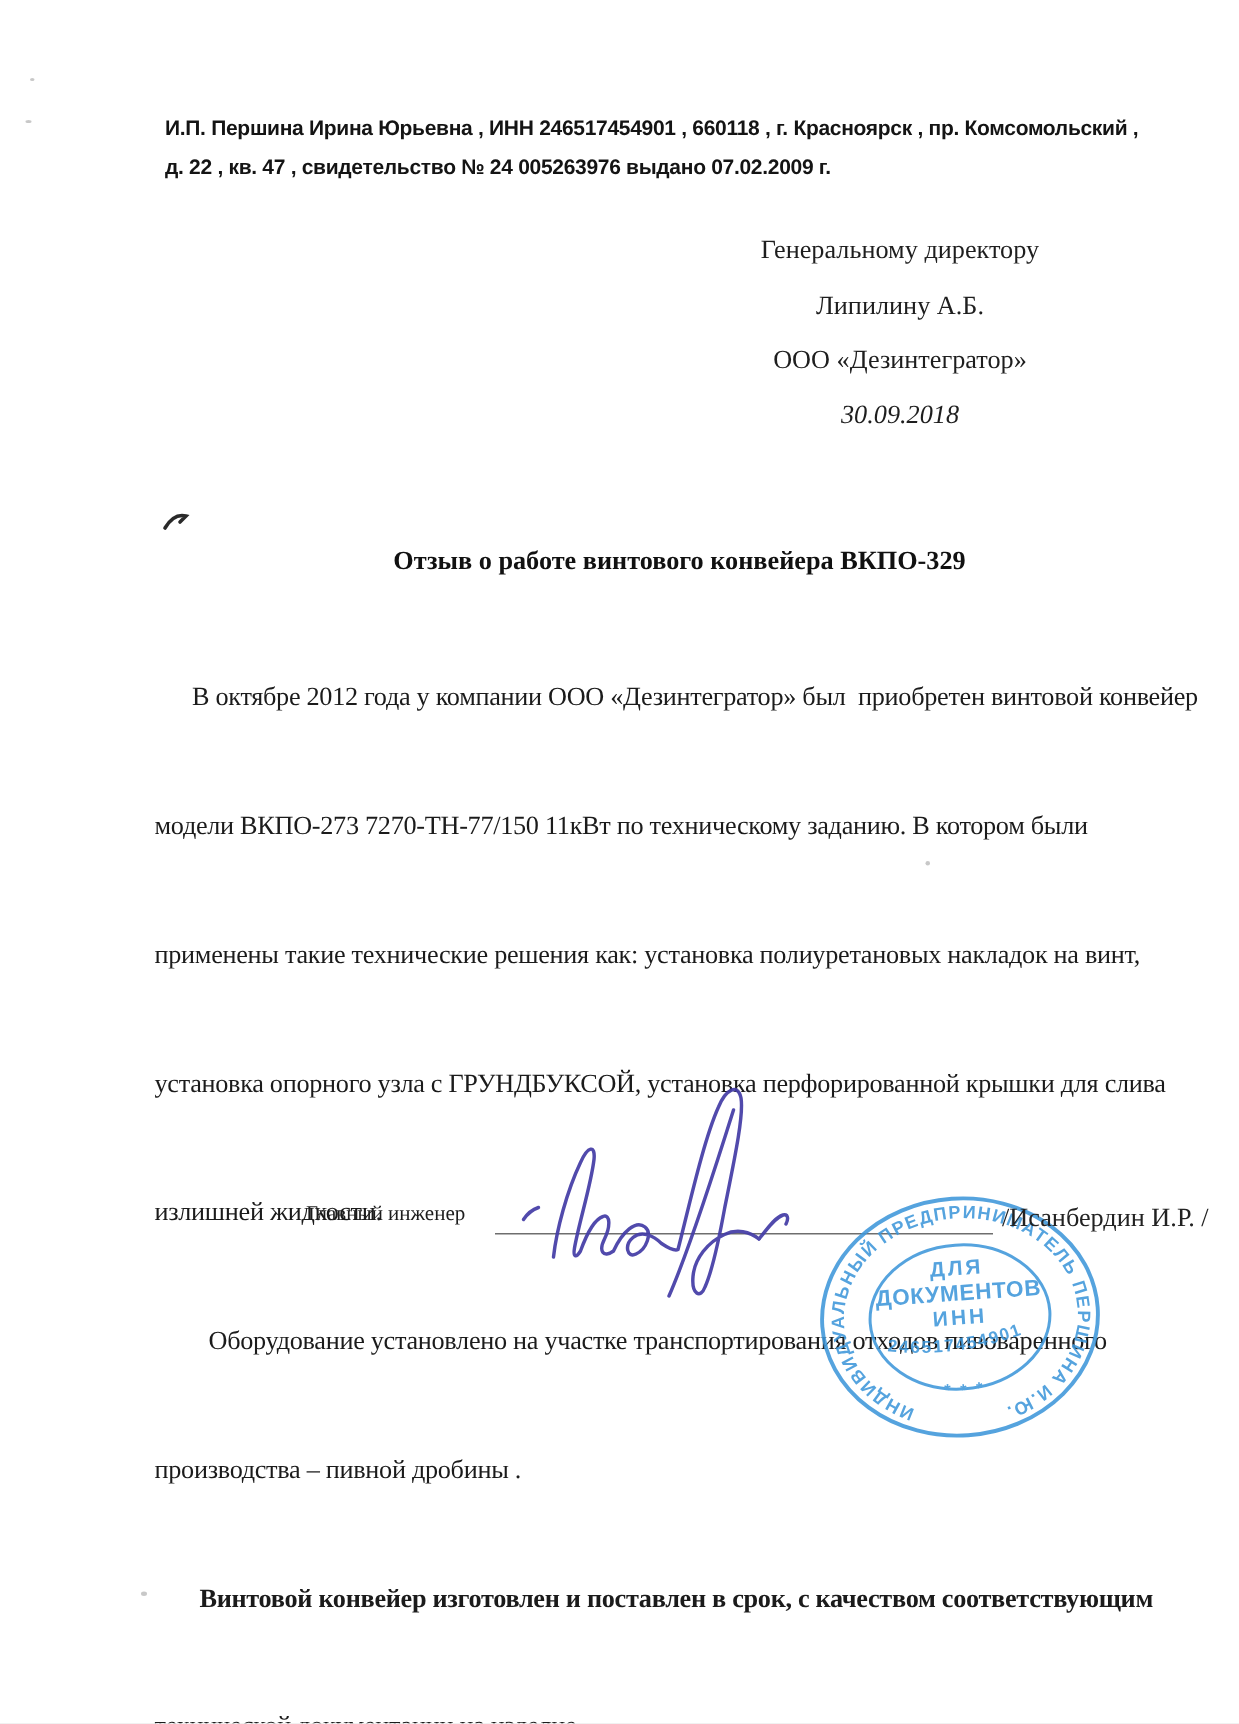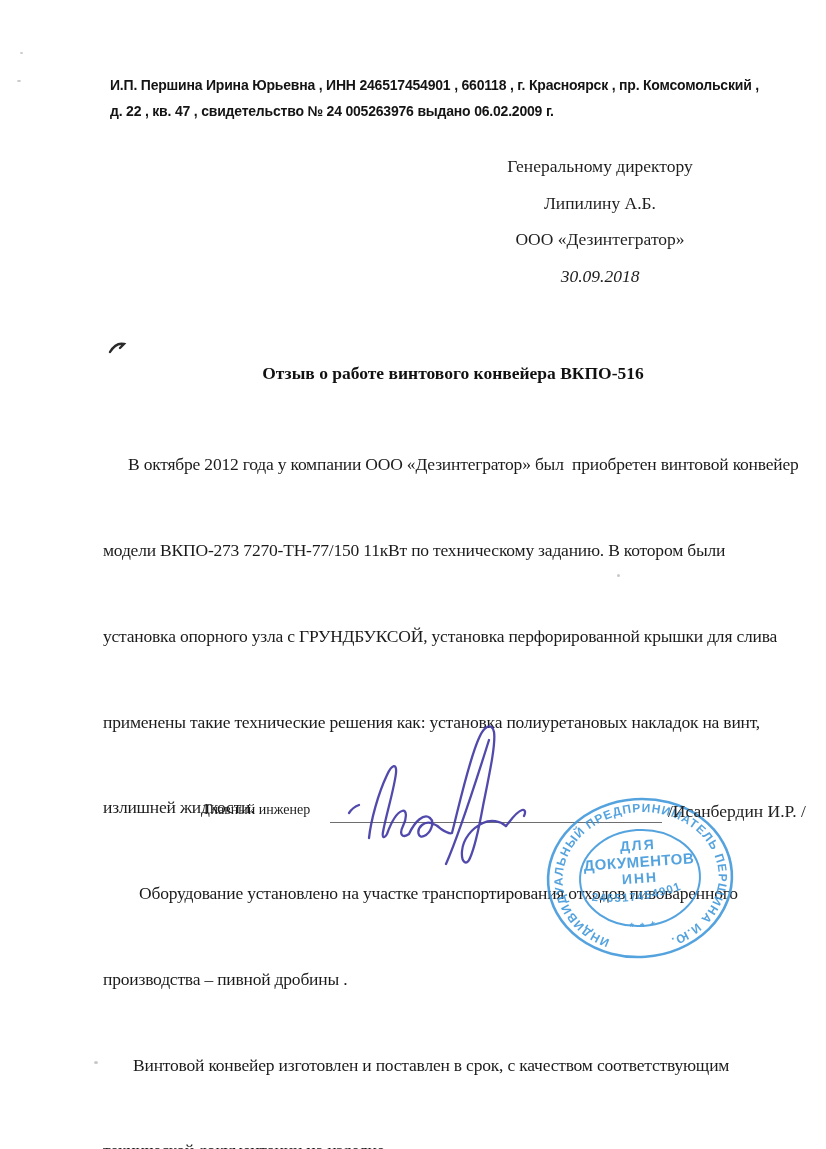--- a/index.html
+++ b/index.html
@@ -27,61 +27,61 @@
     left:103px; top:363px; width:700px; text-align:center;
     font-weight:bold; font-size:17.5px; color:#111;
   }
   
   .body{
     left:103px; top:393px; width:690px;
     font-size:17.5px; letter-spacing:-0.2px; line-height:28.6px;
     white-space:pre; color:#1b1b1b;
   }
   .body .ind-s{padding-left:25px;}
-  .body .ind-m{padding-left:30px;}
+  .body .ind-m{padding-left:30px;font-weight:bold;}
   .body .ind-l{padding-left:36px;}
   
   .sig-role{left:204px; top:802px; font-size:14px;}
   .sig-line{left:330px; top:822px; width:332px; height:1.4px; background:#4a4a4a; opacity:.8;}
   .sig-name{left:668px; top:801px; font-size:17.5px; z-index:6; color:#222;}
   .overlay{left:0; top:0; pointer-events:none;}
   .sig-svg{z-index:5;}
   .stamp-svg{z-index:4; opacity:.88;}
   .stamp-text{font-family:"Liberation Sans", sans-serif; font-weight:bold; fill:#3e97da;}
   
   .speck{background:#9a9a9a; border-radius:50%; opacity:.55;}
 </style>
 </head>
 <body>
 
 <div class="doc">
 
   <div class="abs header">
     <div>И.П. Першина Ирина Юрьевна , ИНН 246517454901 , 660118 , г. Красноярск , пр. Комсомольский ,</div>
-    <div>д. 22 , кв. 47 , свидетельство № 24 005263976 выдано 06.02.2009 г.</div>
+    <div>д. 22 , кв. 47 , свидетельство № 24 005263976 выдано 07.02.2009 г.</div>
   </div>
 
   <div class="abs recipient">
     <div>Генеральному директору</div>
     <div>Липилину А.Б.</div>
     <div>ООО «Дезинтегратор»</div>
     <div class="date">30.09.2018</div>
   </div>
 
   <svg class="abs overlay" style="left:106px;top:338px;" width="30" height="22" viewBox="0 0 30 22">
     <path d="M 4 14 Q 10 4 18 6 L 14 10" fill="none" stroke="#2a2a2a" stroke-width="2.4" stroke-linecap="round"></path>
   </svg>
 
-  <div class="abs title">Отзыв о работе винтового конвейера ВКПО-516</div>
+  <div class="abs title">Отзыв о работе винтового конвейера ВКПО-329</div>
 
   <div class="abs body">
     <div class="ind-s">В октябре 2012 года у компании ООО «Дезинтегратор» был  приобретен винтовой конвейер</div>
     <div>модели ВКПО-273 7270-ТН-77/150 11кВт по техническому заданию. В котором были</div>
+    <div>применены такие технические решения как: установка полиуретановых накладок на винт,</div>
     <div>установка опорного узла с ГРУНДБУКСОЙ, установка перфорированной крышки для слива</div>
-    <div>применены такие технические решения как: установка полиуретановых накладок на винт,</div>
     <div>излишней жидкости.</div>
     <div class="ind-l">Оборудование установлено на участке транспортирования отходов пивоваренного</div>
     <div>производства – пивной дробины .</div>
     <div class="ind-m">Винтовой конвейер изготовлен и поставлен в срок, с качеством соответствующим</div>
     <div>технической документации на изделие.</div>
     
     
   </div>
 
   <div class="abs sig-role">Главный инженер</div>

